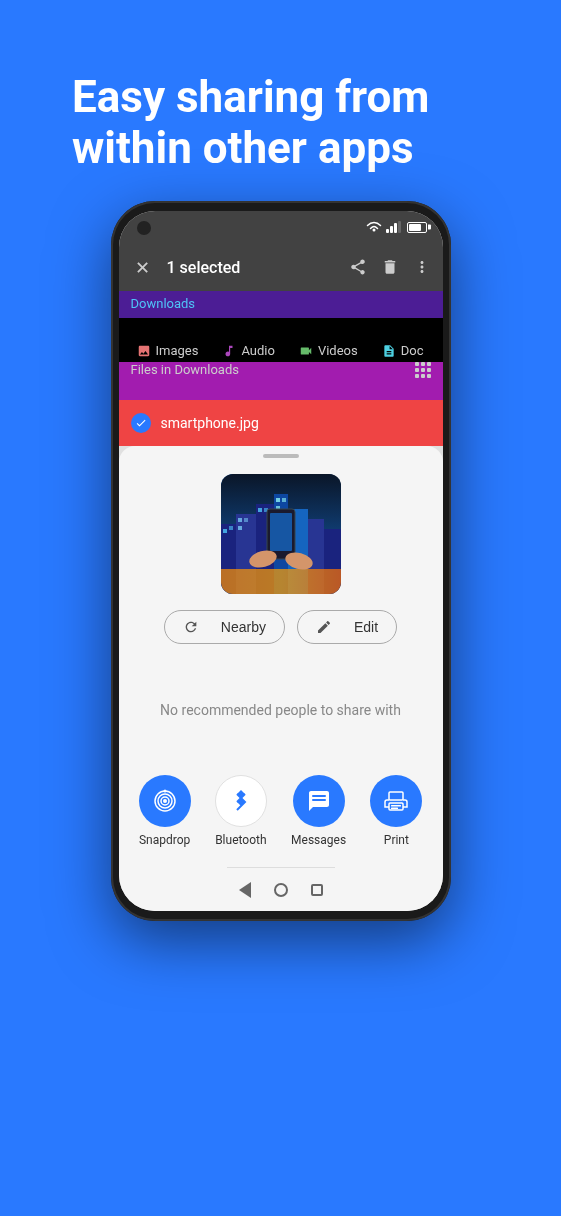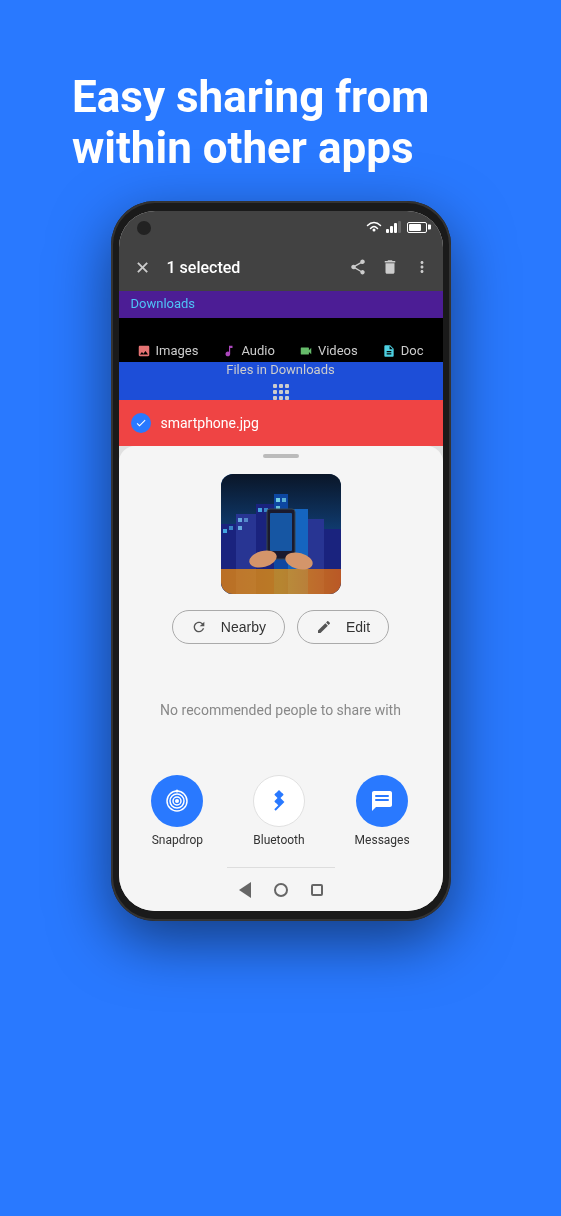--- a/index.html
+++ b/index.html
@@ -191,28 +191,26 @@
       gap: 5px;
       padding: 4px 10px;
       border-radius: 20px;
       white-space: nowrap;
       font-size: 13px;
       color: #ccc;
     }
 
     
     .files-header {
-      background: #1d4ed8;
+      background: #a21caf;
       height: 38px;
       display: flex;
-      align-items: center;
       justify-content: space-between;
       padding: 0 12px;
       flex-shrink: 0;
-      flex-direction: column;
     }
 
     .files-header-text {
       color: #ccc;
       font-size: 13px;
     }
 
     
     .file-item {
       background: #ef4444;
@@ -282,21 +280,21 @@
     
     .action-buttons {
       display: flex;
       gap: 12px;
       margin-bottom: 16px;
     }
 
     .action-btn {
       display: flex;
       align-items: center;
-      gap: 14px;
+      gap: 22px;
       padding: 8px 18px;
       border: 1.5px solid #aaa;
       border-radius: 24px;
       background: transparent;
       font-size: 14px;
       color: #333;
       cursor: pointer;
     }
 
     
@@ -637,20 +635,33 @@
           <div class="share-app-item">
             <div class="share-app-icon messages-icon-bg">
               <svg width="30" height="30" viewBox="0 0 30 30">
                 <path d="M5 7c0-1.1.9-2 2-2h16c1.1 0 2 .9 2 2v12c0 1.1-.9 2-2 2H9l-4 4V7z" fill="white"></path>
                 <path d="M9 14h12M9 10h12" stroke="#2979FF" stroke-width="2" stroke-linecap="round"></path>
               </svg>
             </div>
             <span class="share-app-label">Messages</span>
           </div>
 
+          <div class="share-app-item">
+            <div class="share-app-icon print-icon-bg">
+              <svg width="30" height="30" viewBox="0 0 30 30">
+                <rect x="8" y="6" width="14" height="8" rx="1" fill="none" stroke="white" stroke-width="1.5"></rect>
+                <rect x="8" y="17" width="14" height="7" rx="1" fill="none" stroke="white" stroke-width="1.5"></rect>
+                <path d="M8 14h-2c-1.1 0-2 .9-2 2v5h4" fill="none" stroke="white" stroke-width="1.5"></path>
+                <path d="M22 14h2c1.1 0 2 .9 2 2v5h-4" fill="none" stroke="white" stroke-width="1.5"></path>
+                <rect x="10" y="19" width="10" height="1.5" rx="0.5" fill="white"></rect>
+                <rect x="10" y="21.5" width="7" height="1.5" rx="0.5" fill="white"></rect>
+              </svg>
+            </div>
+            <span class="share-app-label">Print</span>
+          </div>
         </div>
 
         <div class="nav-bar">
           <div class="nav-btn">
             <div class="tri-back"></div>
           </div>
           <div class="nav-btn">
             <div class="circle-home"></div>
           </div>
           <div class="nav-btn">

